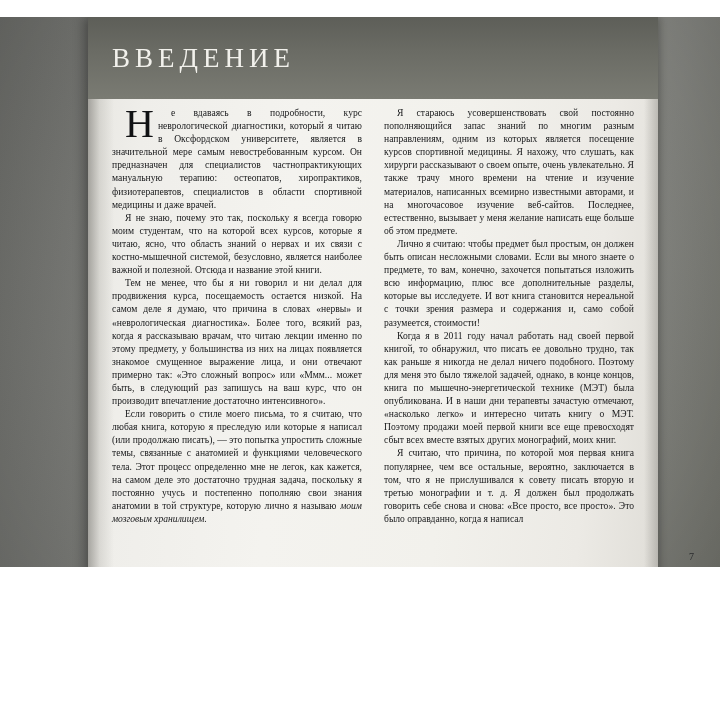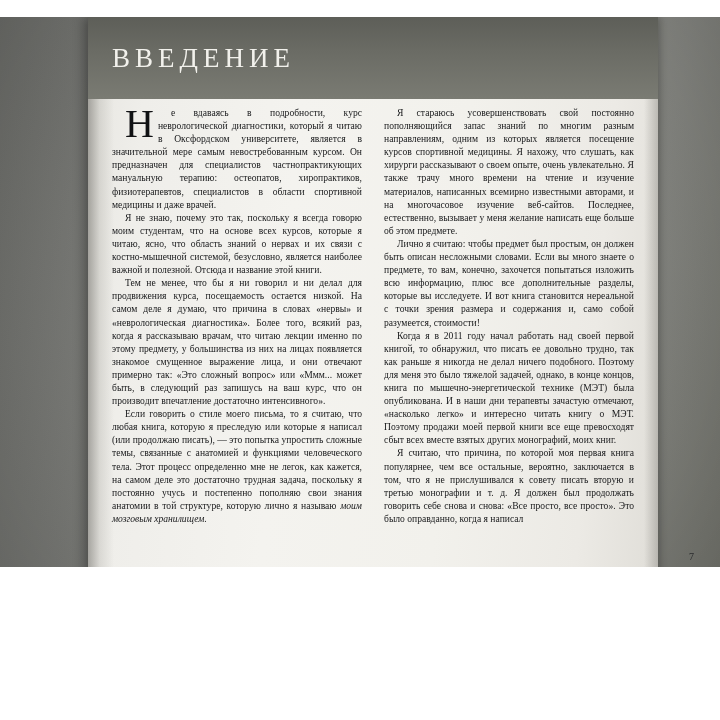--- a/index.html
+++ b/index.html
@@ -141,21 +141,21 @@
   <div class="sheet"></div>
 
   <div class="header-band">
     <div class="chapter-title">Введение</div>
   </div>
 
   <div class="body-area">
 
     <div class="col">
       <p class="dropcap-para"><span class="dropcap">Н</span><span>е вдаваясь в подробности, курс неврологической диагностики, который я читаю в Оксфордском университете, является в значительной мере самым невостребованным курсом. Он предназначен для специалистов частнопрактикующих мануальную терапию: остеопатов, хиропрактиков, физиотерапевтов, специалистов в области спортивной медицины и даже врачей.</span></p>
-      <p>Я не знаю, почему это так, поскольку я всегда говорю моим студентам, что на основе всех курсов, которые я читаю, ясно, что область знаний о нервах и их связи с костно-мышечной системой, безусловно, является наиболее важной и полезной. Отсюда и название этой книги.</p>
+      <p>Я не знаю, почему это так, поскольку я всегда говорю моим студентам, что на которой всех курсов, которые я читаю, ясно, что область знаний о нервах и их связи с костно-мышечной системой, безусловно, является наиболее важной и полезной. Отсюда и название этой книги.</p>
       <p>Тем не менее, что бы я ни говорил и ни делал для продвижения курса, посещаемость остается низкой. На самом деле я думаю, что причина в словах «нервы» и «неврологическая диагностика». Более того, всякий раз, когда я рассказываю врачам, что читаю лекции именно по этому предмету, у большинства из них на лицах появляется знакомое смущенное выражение лица, и они отвечают примерно так: «Это сложный вопрос» или «Ммм... может быть, в следующий раз запишусь на ваш курс, что он производит впечатление достаточно интенсивного».</p>
       <p><span>Если говорить о стиле моего письма, то я считаю, что любая книга, которую я преследую или которые я написал (или продолжаю писать), — это попытка упростить сложные темы, связанные с анатомией и функциями человеческого тела. Этот процесс определенно мне не легок, как кажется, на самом деле это достаточно трудная задача, поскольку я постоянно учусь и постепенно пополняю свои знания анатомии в той структуре, которую лично я называю </span><span class="italic">моим мозговым хранилищем</span><span>.</span></p>
     </div>
 
     <div class="col">
       <p>Я стараюсь усовершенствовать свой постоянно пополняющийся запас знаний по многим разным направлениям, одним из которых является посещение курсов спортивной медицины. Я нахожу, что слушать, как хирурги рассказывают о своем опыте, очень увлекательно. Я также трачу много времени на чтение и изучение материалов, написанных всемирно известными авторами, и на многочасовое изучение веб-сайтов. Последнее, естественно, вызывает у меня желание написать еще больше об этом предмете.</p>
       <p>Лично я считаю: чтобы предмет был простым, он должен быть описан несложными словами. Если вы много знаете о предмете, то вам, конечно, захочется попытаться изложить всю информацию, плюс все дополнительные разделы, которые вы исследуете. И вот книга становится нереальной с точки зрения размера и содержания и, само собой разумеется, стоимости!</p>
       <p>Когда я в 2011 году начал работать над своей первой книгой, то обнаружил, что писать ее довольно трудно, так как раньше я никогда не делал ничего подобного. Поэтому для меня это было тяжелой задачей, однако, в конце концов, книга по мышечно-энергетической технике (МЭТ) была опубликована. И в наши дни терапевты зачастую отмечают, «насколько легко» и интересно читать книгу о МЭТ. Поэтому продажи моей первой книги все еще превосходят сбыт всех вместе взятых других монографий, моих книг.</p>
       <p>Я считаю, что причина, по которой моя первая книга популярнее, чем все остальные, вероятно, заключается в том, что я не прислушивался к совету писать вторую и третью монографии и т. д. Я должен был продолжать говорить себе снова и снова: «Все просто, все просто». Это было оправданно, когда я написал</p>
     </div>

